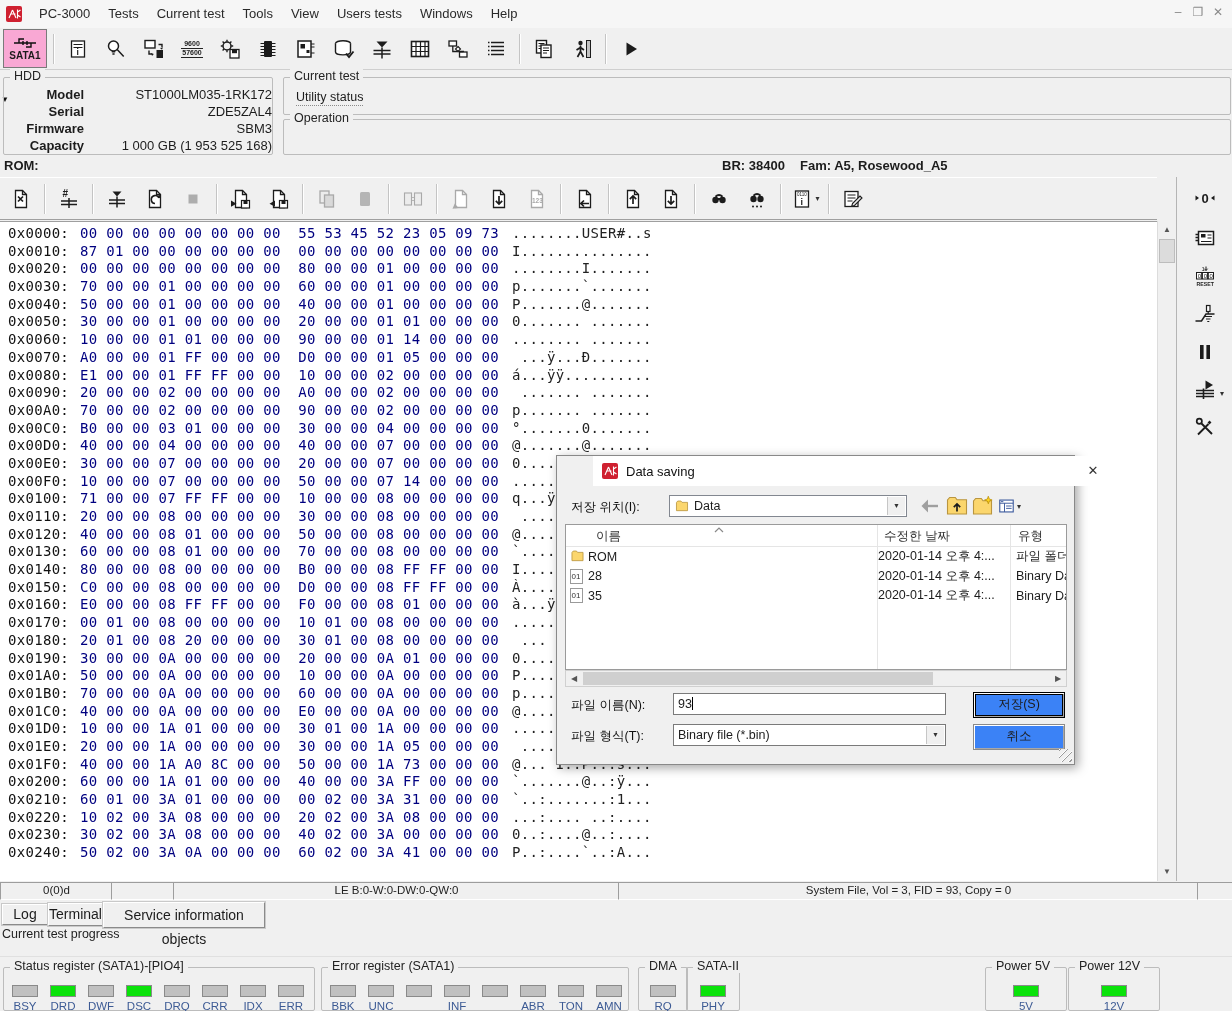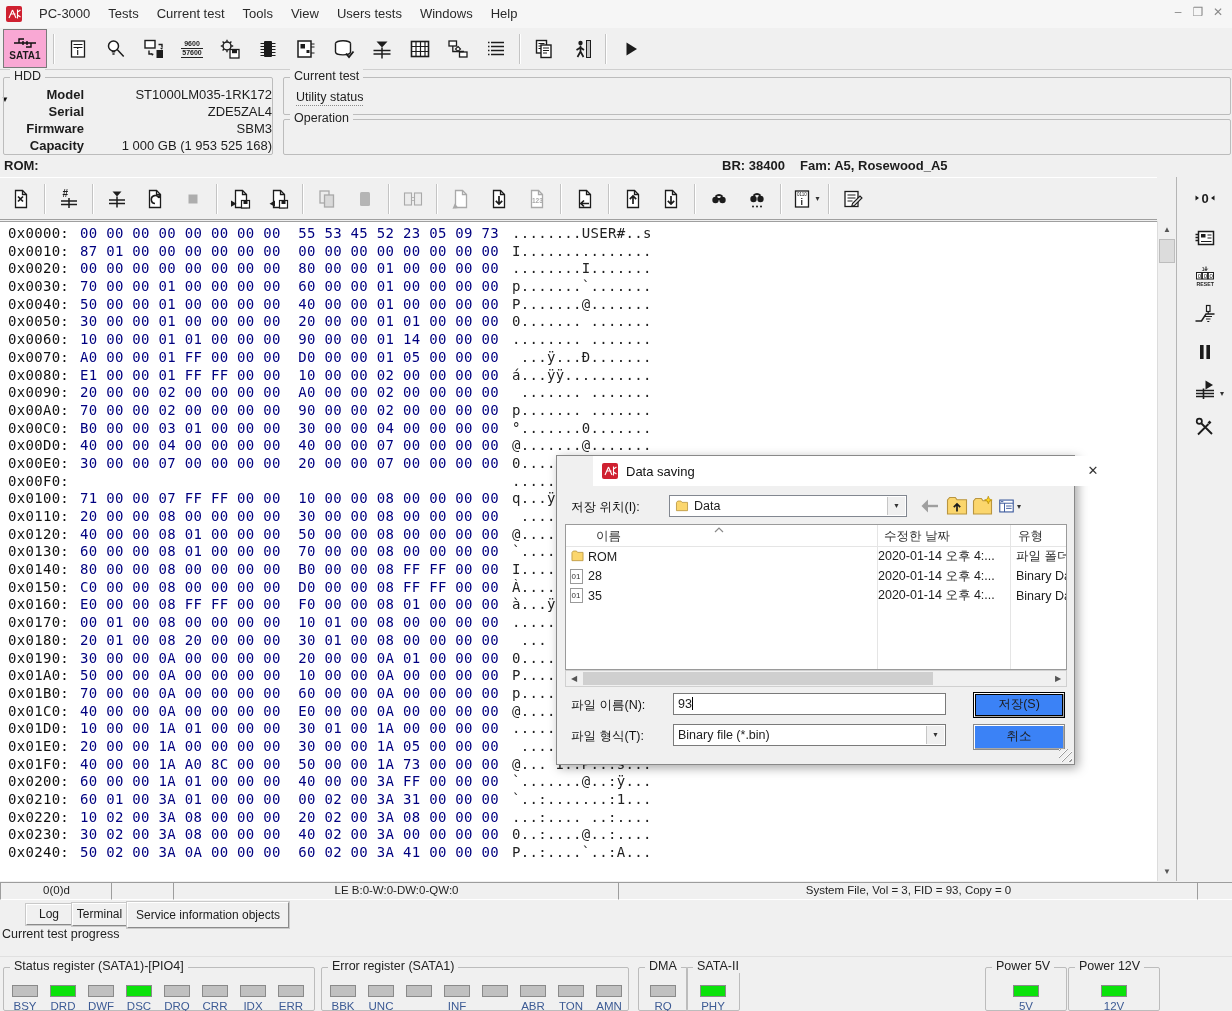--- a/index.html
+++ b/index.html
@@ -47,21 +47,21 @@
   #rightsep{position:absolute;left:1176px;top:177px;width:1px;height:704px;background:#b5b5b5;}
   #rightbar{position:absolute;left:1178px;top:177px;width:54px;height:704px;background:#f0f0f0;}
   .rbtn{position:absolute;left:10px;width:34px;height:32px;display:flex;align-items:center;justify-content:center;}
   #rightcaret{position:absolute;left:42px;top:212px;font-size:8px;color:#333;}
   
   #hexstatus{position:absolute;left:0;top:881px;width:1232px;height:19px;background:#f0f0f0;}
   .seg{position:absolute;top:1px;height:16px;border:1px solid;border-color:#9d9d9d #fff #fff #9d9d9d;background:#f0f0f0;
     font-size:11.5px;text-align:center;line-height:15px;color:#222;overflow:hidden;white-space:nowrap;}
   #tabsrow{position:absolute;left:0;top:901px;width:1232px;height:26px;}
   .tab{position:absolute;background:#f0f0f0;border:1px solid;border-color:#fff #8a8a8a #8a8a8a #fff;outline:1px solid #c9c9c9;
-    font-size:12px;text-align:center;margin-left:24px;}
+    font-size:14px;text-align:center;}
   #progresslabel{position:absolute;left:2px;top:927px;font-size:12.5px;color:#222;}
   
   #bottombar{position:absolute;left:0;top:956px;width:1232px;height:55px;border-top:1px solid #e0e0e0;}
   .led{position:absolute;top:17px;width:26px;height:12px;background:#c0c0c0;border:1px solid #8a8a8a;box-sizing:border-box;}
   .led.on{background:#0ae20a;}
   .ledlbl{position:absolute;top:32px;width:34px;margin-left:-4px;text-align:center;font-size:11.5px;color:#3c5a94;}
   
   #dialog{position:absolute;left:556px;top:455px;width:519px;height:310px;background:#f0f0f0;border:1px solid #898989;
     box-shadow:3px 3px 10px rgba(0,0,0,0.35);box-sizing:border-box;}
   #dlgtitle{position:absolute;left:0;top:0;width:100%;height:30px;background:#fff;display:flex;align-items:center;margin-left:36px;}
@@ -442,21 +442,21 @@
         <div class="hexrow"><span class="addr">0x0040:</span><span class="hx">50 00 00 01 00 00 00 00  40 00 00 01 00 00 00 00</span><span class="asc">P.......@.......</span></div>
         <div class="hexrow"><span class="addr">0x0050:</span><span class="hx">30 00 00 01 00 00 00 00  20 00 00 01 01 00 00 00</span><span class="asc">0....... .......</span></div>
         <div class="hexrow"><span class="addr">0x0060:</span><span class="hx">10 00 00 01 01 00 00 00  90 00 00 01 14 00 00 00</span><span class="asc">........ .......</span></div>
         <div class="hexrow"><span class="addr">0x0070:</span><span class="hx">A0 00 00 01 FF 00 00 00  D0 00 00 01 05 00 00 00</span><span class="asc"> ...ÿ...Ð.......</span></div>
         <div class="hexrow"><span class="addr">0x0080:</span><span class="hx">E1 00 00 01 FF FF 00 00  10 00 00 02 00 00 00 00</span><span class="asc">á...ÿÿ..........</span></div>
         <div class="hexrow"><span class="addr">0x0090:</span><span class="hx">20 00 00 02 00 00 00 00  A0 00 00 02 00 00 00 00</span><span class="asc"> ....... .......</span></div>
         <div class="hexrow"><span class="addr">0x00A0:</span><span class="hx">70 00 00 02 00 00 00 00  90 00 00 02 00 00 00 00</span><span class="asc">p....... .......</span></div>
         <div class="hexrow"><span class="addr">0x00C0:</span><span class="hx">B0 00 00 03 01 00 00 00  30 00 00 04 00 00 00 00</span><span class="asc">°.......0.......</span></div>
         <div class="hexrow"><span class="addr">0x00D0:</span><span class="hx">40 00 00 04 00 00 00 00  40 00 00 07 00 00 00 00</span><span class="asc">@.......@.......</span></div>
         <div class="hexrow"><span class="addr">0x00E0:</span><span class="hx">30 00 00 07 00 00 00 00  20 00 00 07 00 00 00 00</span><span class="asc">0....... .......</span></div>
-        <div class="hexrow"><span class="addr">0x00F0:</span><span class="asc">........P.......</span></div>
+        <div class="hexrow"><span class="addr">0x00F0:</span><span class="hx">10 00 00 07 00 00 00 00  50 00 00 07 14 00 00 00</span><span class="asc">........P.......</span></div>
         <div class="hexrow"><span class="addr">0x0100:</span><span class="hx">71 00 00 07 FF FF 00 00  10 00 00 08 00 00 00 00</span><span class="asc">q...ÿÿ..........</span></div>
         <div class="hexrow"><span class="addr">0x0110:</span><span class="hx">20 00 00 08 00 00 00 00  30 00 00 08 00 00 00 00</span><span class="asc"> .......0.......</span></div>
         <div class="hexrow"><span class="addr">0x0120:</span><span class="hx">40 00 00 08 01 00 00 00  50 00 00 08 00 00 00 00</span><span class="asc">@.......P.......</span></div>
         <div class="hexrow"><span class="addr">0x0130:</span><span class="hx">60 00 00 08 01 00 00 00  70 00 00 08 00 00 00 00</span><span class="asc">`.......p.......</span></div>
         <div class="hexrow"><span class="addr">0x0140:</span><span class="hx">80 00 00 08 00 00 00 00  B0 00 00 08 FF FF 00 00</span><span class="asc">I.......°...ÿÿ..</span></div>
         <div class="hexrow"><span class="addr">0x0150:</span><span class="hx">C0 00 00 08 00 00 00 00  D0 00 00 08 FF FF 00 00</span><span class="asc">À.......Ð...ÿÿ..</span></div>
         <div class="hexrow"><span class="addr">0x0160:</span><span class="hx">E0 00 00 08 FF FF 00 00  F0 00 00 08 01 00 00 00</span><span class="asc">à...ÿÿ..ð.......</span></div>
         <div class="hexrow"><span class="addr">0x0170:</span><span class="hx">00 01 00 08 00 00 00 00  10 01 00 08 00 00 00 00</span><span class="asc">................</span></div>
         <div class="hexrow"><span class="addr">0x0180:</span><span class="hx">20 01 00 08 20 00 00 00  30 01 00 08 00 00 00 00</span><span class="asc"> ... ...0.......</span></div>
         <div class="hexrow"><span class="addr">0x0190:</span><span class="hx">30 00 00 0A 00 00 00 00  20 00 00 0A 01 00 00 00</span><span class="asc">0....... .......</span></div>

